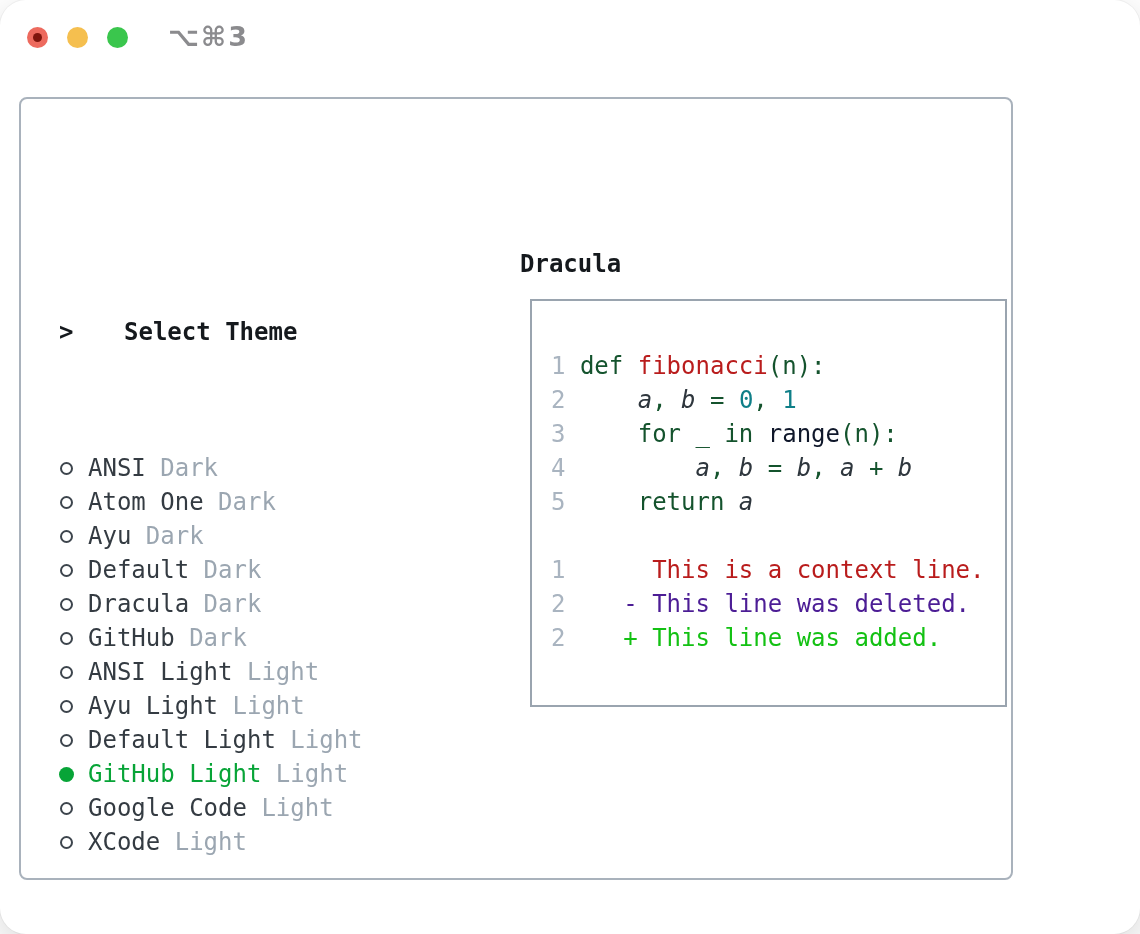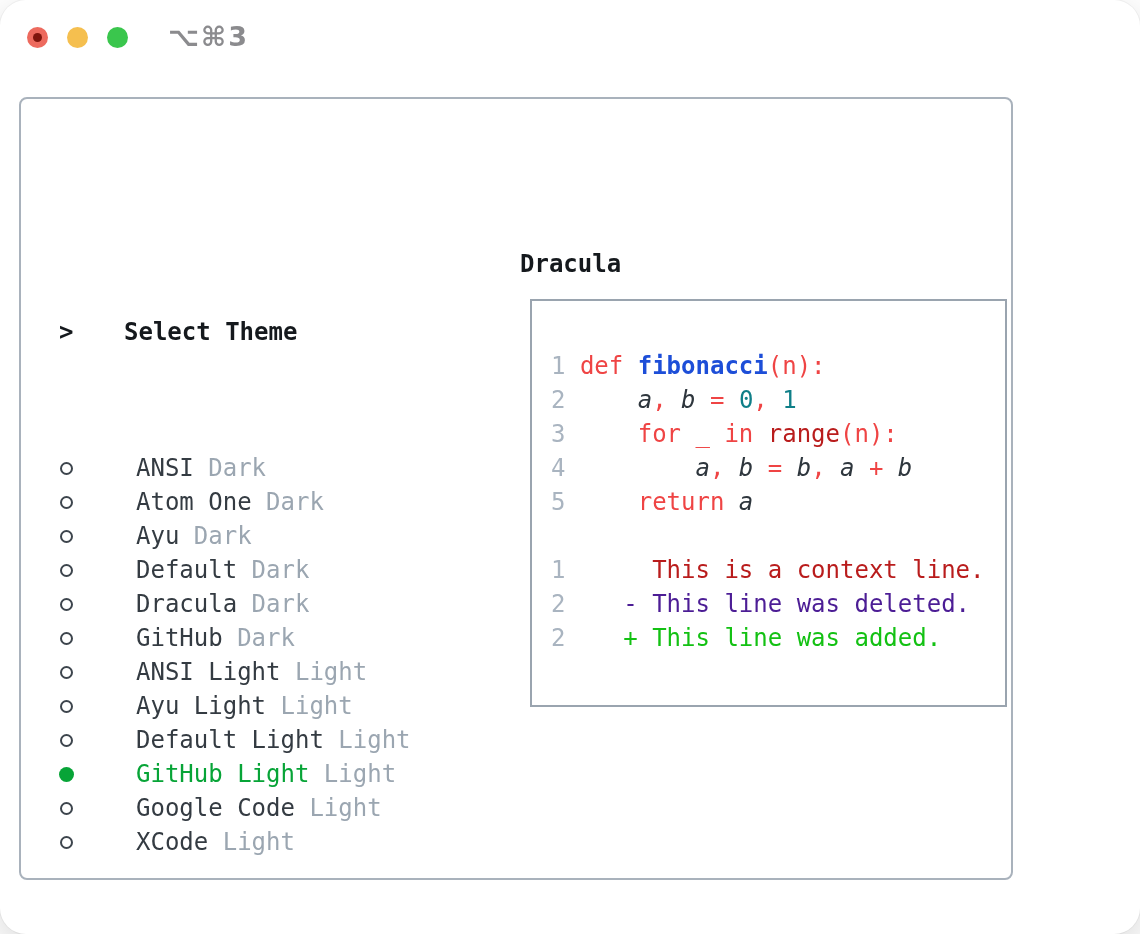--- a/index.html
+++ b/index.html
@@ -36,43 +36,43 @@
   .left-col {
     position:absolute; left:38px; top:148px;
     font-size:24px; line-height:34px; white-space:pre;
   }
   .row { display:flex; align-items:center; height:34px; }
   .marker-cell { width:29px; flex:0 0 29px; display:flex; align-items:center; }
   .radio { width:13px; height:13px; border:2px solid #3d454d; border-radius:50%; margin-left:1px; }
   .radio.on { width:15px; height:15px; border:none; background:#07a437; margin-left:0; }
   .prompt { color:#15191d; font-weight:bold; }
   .hdr { color:#15191d; font-weight:bold;margin-left:36px; }
-  .t-name { color:#343b42;margin-left:48px; }
+  .t-name { color:#343b42; }
   .t-name.sel { color:#07a437;text-align:right; }
   .t-variant { color:#9ba6b1; }
 
   
   .preview-title {
     position:absolute; left:499px; top:148px; height:34px; line-height:34px;
     font-size:24px; font-weight:bold; color:#15191d;
   }
   .preview-box {
     position:absolute; left:509px; top:200px; width:477px; height:408px;
     border:2px solid #9aa4af; background:#ffffff;
   }
   .code {
     position:absolute; left:19px; top:48px;
     font-size:24px; line-height:34px; white-space:pre;
   }
   .code-line { height:34px; }
   .tk-ln  { color:#a9b4c0; }
-  .tk-p   { color:#ef4444; }
-  .tk-f   { color:#1d4ed8;font-weight:bold; }
+  .tk-p   { color:#14532d; }
+  .tk-f   { color:#b91c1c; }
   .tk-n   { color:#0f7f88; }
-  .tk-b   { color:#b91c1c;margin-top:40px; }
+  .tk-b   { color:#0f172a;margin-top:40px; }
   .tk-v   { color:#2e363d; font-style:italic; }
   .tk-ctx { color:#b91c1c; }
   .tk-del { color:#4c1d95; }
   .tk-add { color:#13c113;text-align:center; }
 </style>
 </head>
 <body>
 
 <div class="window">
 

